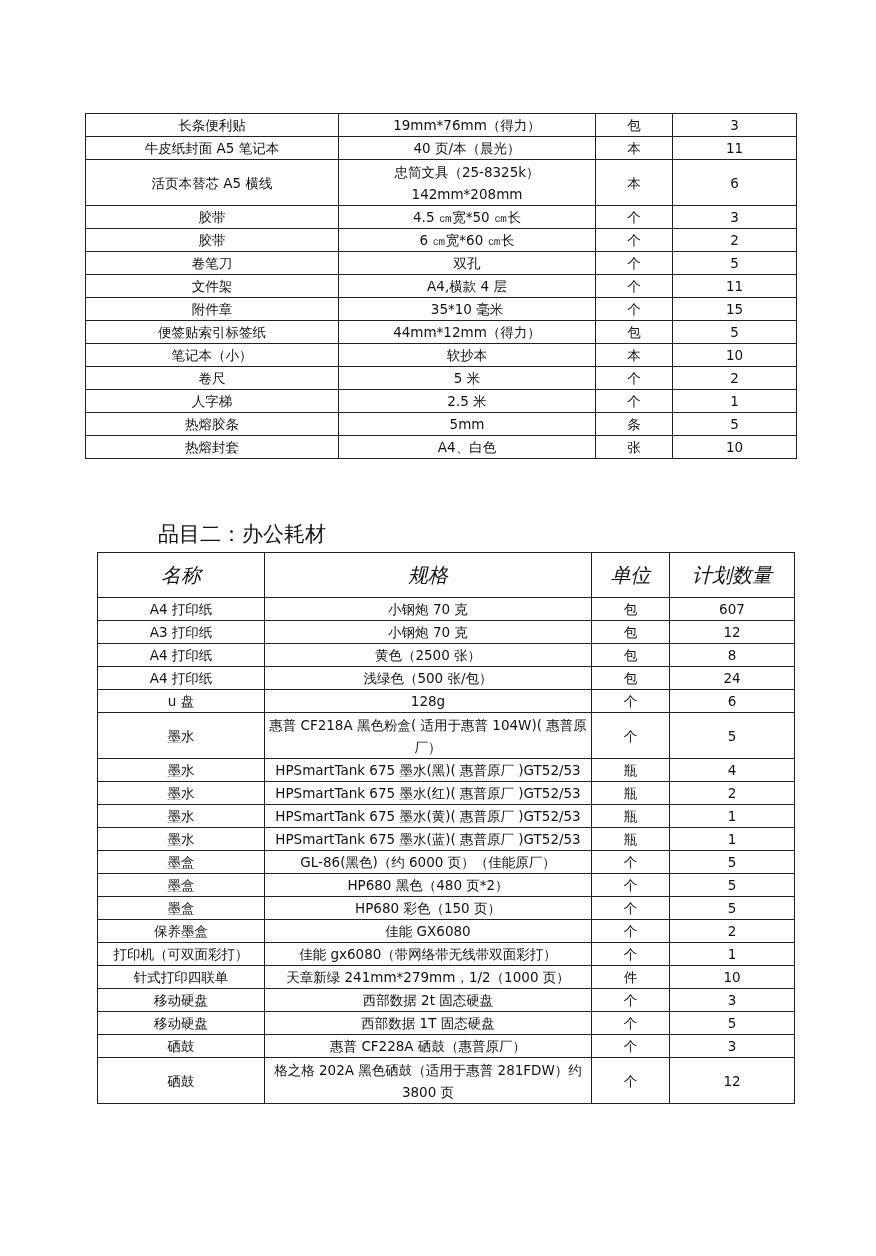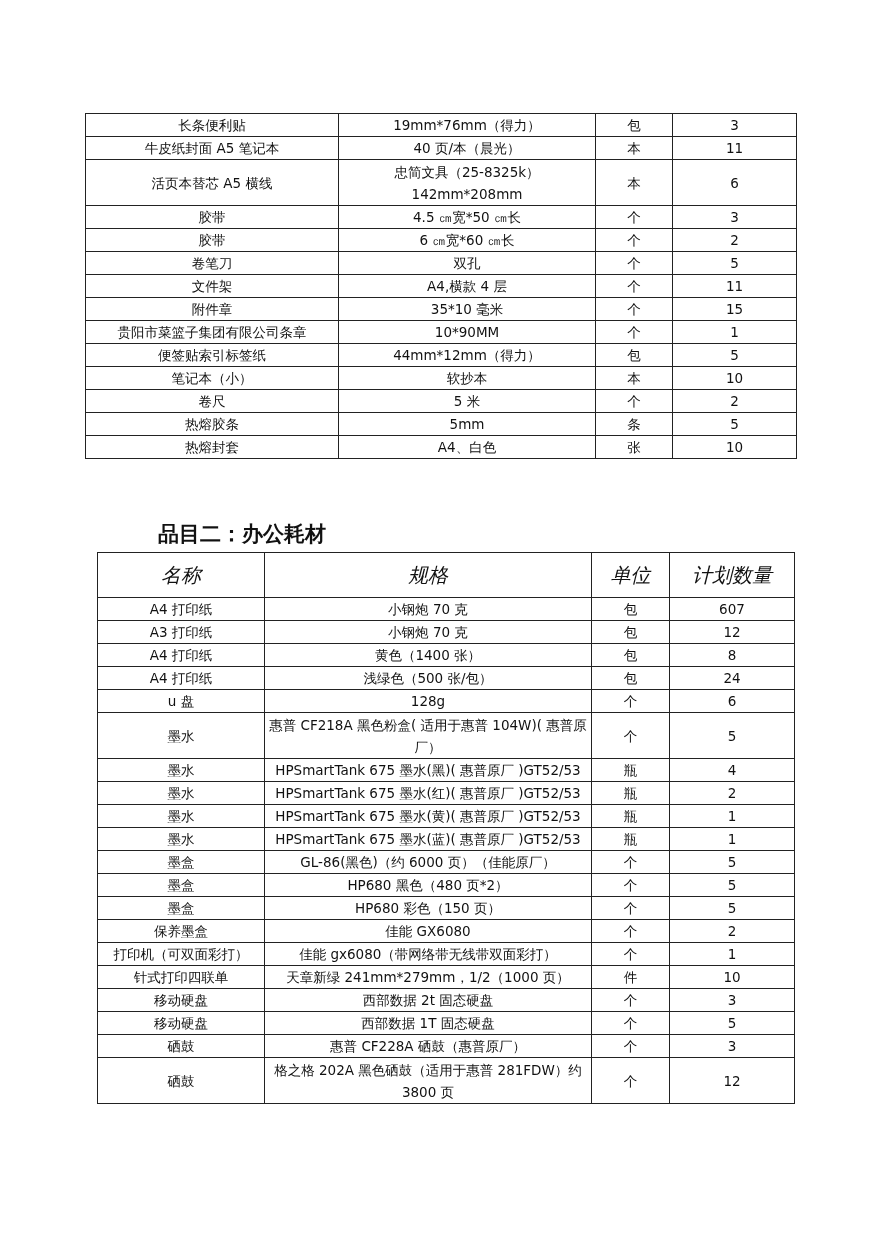--- a/index.html
+++ b/index.html
@@ -8,21 +8,21 @@
   table { border-collapse: collapse; position: absolute; table-layout: fixed; }
   td, th { border: 1px solid #222; text-align: center; vertical-align: middle;
            font-size: 13.5px; font-weight: normal; padding: 0 2px; line-height: 22px; }
   #t1 { left: 85px; top: 113px; width: 711px; }
   #t1 td { height: 22px; }
   #t2 { left: 97px; top: 552px; width: 697px; }
   #t2 td { height: 22px; }
   #t2 th { height: 44px; font-size: 20px; font-style: italic; }
   .tall td { height: 45px !important; line-height: 22px; }
   .section-title { position: absolute; left: 158px; top: 520px; font-size: 21px;
-                   font-weight: bold; font-family: "DejaVu Serif", "Liberation Serif", serif; text-align: right; }
+                   font-weight: normal; font-family: "DejaVu Serif", "Liberation Serif", serif; text-align: right; }
 </style>
 </head>
 <body>
 
 <table id="t1">
   <colgroup>
       <col style="width:253px">
       <col style="width:257px">
       <col style="width:77px">
       <col style="width:124px">
@@ -70,42 +70,42 @@
         <td>个</td>
         <td>11</td>
       </tr>
       <tr>
         <td>附件章</td>
         <td>35*10 毫米</td>
         <td>个</td>
         <td>15</td>
       </tr>
       <tr>
-        <td>贵阳市菜篮子集团有限公司条章</td>
-        <td>10*90MM</td>
-        <td>个</td>
-        <td>1</td>
-      </tr>
-      <tr>
         <td>便签贴索引标签纸</td>
         <td>44mm*12mm（得力）</td>
         <td>包</td>
         <td>5</td>
       </tr>
       <tr>
         <td>笔记本（小）</td>
         <td>软抄本</td>
         <td>本</td>
         <td>10</td>
       </tr>
       <tr>
         <td>卷尺</td>
         <td>5 米</td>
         <td>个</td>
         <td>2</td>
+      </tr>
+      <tr>
+        <td>人字梯</td>
+        <td>2.5 米</td>
+        <td>个</td>
+        <td>1</td>
       </tr>
       <tr>
         <td>热熔胶条</td>
         <td>5mm</td>
         <td>条</td>
         <td>5</td>
       </tr>
       <tr>
         <td>热熔封套</td>
         <td>A4、白色</td>
@@ -140,21 +140,21 @@
         <td>607</td>
       </tr>
       <tr>
         <td>A3 打印纸</td>
         <td>小钢炮 70 克</td>
         <td>包</td>
         <td>12</td>
       </tr>
       <tr>
         <td>A4 打印纸</td>
-        <td>黄色（1400 张）</td>
+        <td>黄色（2500 张）</td>
         <td>包</td>
         <td>8</td>
       </tr>
       <tr>
         <td>A4 打印纸</td>
         <td>浅绿色（500 张/包）</td>
         <td>包</td>
         <td>24</td>
       </tr>
       <tr>

